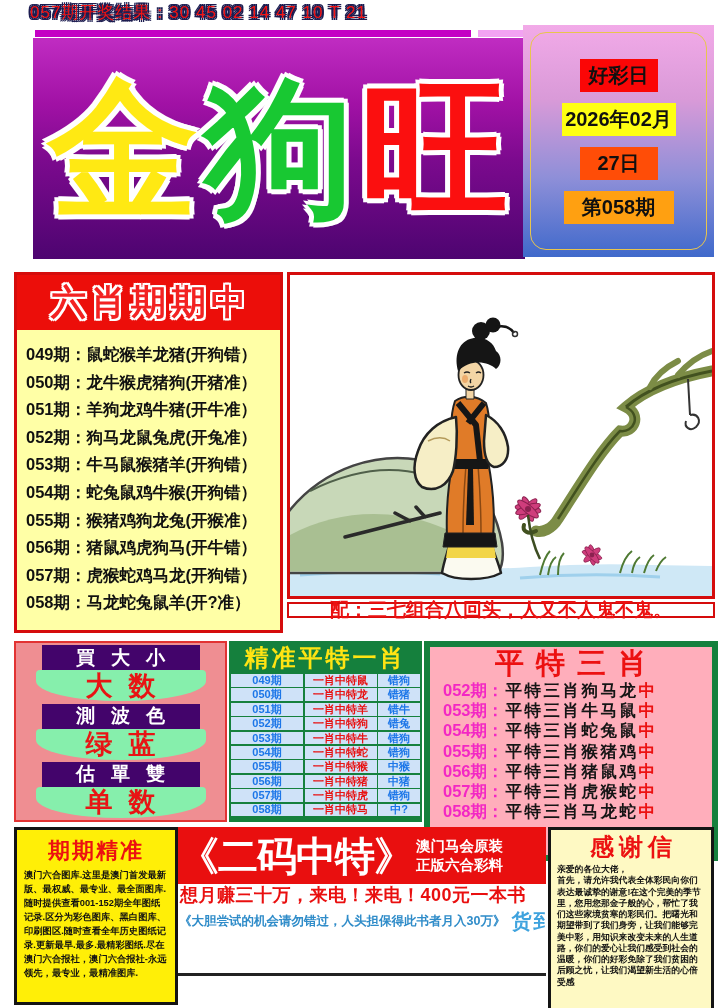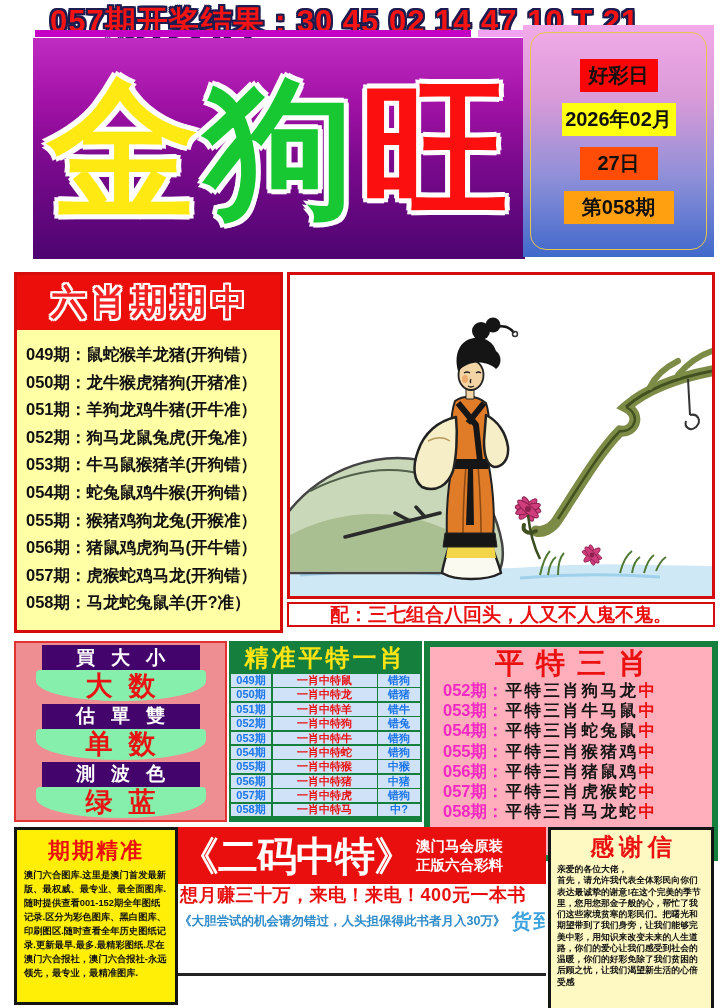--- a/index.html
+++ b/index.html
@@ -4,24 +4,23 @@
 <style>
   html,body { margin:0; padding:0; background:#ffffff; }
   .page {
     position:relative; width:720px; height:1008px; background:#ffffff;
     font-family:"Liberation Sans","DejaVu Sans",sans-serif; overflow:hidden;
   }
 
   
   .topbar {
     position:absolute; left:30px; top:1px; white-space:nowrap;
-    font-size:31px; font-weight:700; color:#f31313; letter-spacing:1px;
+    font-size:17px; font-weight:400; color:#f31313; letter-spacing:1px;
     text-shadow:2px 0 #1c1c50,-2px 0 #1c1c50,0 2px #1c1c50,0 -2px #1c1c50,
                 2px 2px #1c1c50,-2px 2px #1c1c50,2px -2px #1c1c50,-2px -2px #1c1c50;
-    margin-left:20px;
   }
   .magbar-dark  { position:absolute; left:35px;  top:30px; width:436px; height:7px; background:#c400c4; }
   .magbar-light { position:absolute; left:478px; top:30px; width:160px; height:7px; background:#f2a2f2; }
 
   
   .mast {
     position:absolute; left:33px; top:38px; width:492px; height:221px;
     background:linear-gradient(180deg,#c02cc2 0%,#a111a5 30%,#7c0a8e 55%,#4d0470 100%);
     display:flex; align-items:center; justify-content:center; gap:6px;
   }
@@ -62,21 +61,21 @@
   .sx-body { padding:11px 0 0 9px; }
   .sx-row { font-size:16.5px; font-weight:700; color:#111; line-height:27.6px; white-space:nowrap; }
 
   
   .art {
     position:absolute; left:287px; top:272px; width:428px; height:327px;
     border:3px solid #d50c0c; background:#fff; box-sizing:border-box;
   }
   .art svg { display:block; width:100%; height:100%; }
   .caption {
-    position:absolute; left:287px; top:602px; width:428px; height:25px;
+    position:absolute; left:287px; top:602px; width:428px; height:16px;
     border:2px solid #d50c0c; background:#fff; box-sizing:border-box;
     display:flex; align-items:center; justify-content:center;
   }
   .caption-text { color:#ec1111; font-weight:900; font-size:19px; white-space:nowrap; }
 
   
   .bets {
     position:absolute; left:14px; top:641px; width:213px; height:181px;
     background:#ef8e92; border:2px solid #e23333; box-sizing:border-box;
     display:flex; flex-direction:column; justify-content:space-evenly; align-items:center;
@@ -98,21 +97,21 @@
   .p1 {
     position:absolute; left:229px; top:641px; width:193px; height:181px;
     background:#15803d; box-sizing:border-box; padding:0 2px 2px 2px;
   }
   .p1-head { height:33px; display:flex; align-items:center; justify-content:center;
              color:#ffe413; font-weight:900; font-size:24px; letter-spacing:3px; white-space:nowrap; }
   .p1-table { display:flex; flex-direction:column; gap:1.5px; }
   .p1-row { display:flex; gap:1.5px; height:12.9px; }
   .p1-row span { background:#cfe2f8; display:flex; align-items:center; justify-content:center;
                  font-weight:700; font-size:11px; white-space:nowrap; }
-  .p1-period { width:40px; color:#1c76e8; }
+  .p1-period { width:72px; color:#1c76e8; }
   .p1-pick   { flex:1;     color:#e81212; }
   .p1-result { width:42px; color:#1c76e8; }
 
   
   .p3 {
     position:absolute; left:424px; top:641px; width:294px; height:220px;
     background:#ffaebb; border:6px solid #15803d; box-sizing:border-box;
   }
   .p3-head { height:34px; display:flex; align-items:center; justify-content:center;
              color:#ec1111; font-weight:900; font-size:29px; letter-spacing:12px; text-indent:12px; white-space:nowrap; }
@@ -281,27 +280,27 @@
   </div>
 
   <div class="bets">
 
       <div class="bet-group">
         <div class="bet-label">買大小</div>
         <div class="bet-value">大数</div>
       </div>
 
       <div class="bet-group">
+        <div class="bet-label">測波色</div>
+        <div class="bet-value">绿蓝</div>
+      </div>
+
+      <div class="bet-group">
         <div class="bet-label">估單雙</div>
         <div class="bet-value">单数</div>
-      </div>
-
-      <div class="bet-group">
-        <div class="bet-label">測波色</div>
-        <div class="bet-value">绿蓝</div>
       </div>
     </div>
 
   <div class="p1">
     <div class="p1-head">精准平特一肖</div>
     <div class="p1-table">
 
         <div class="p1-row">
           <span class="p1-period">049期</span>
           <span class="p1-pick">一肖中特鼠</span>

